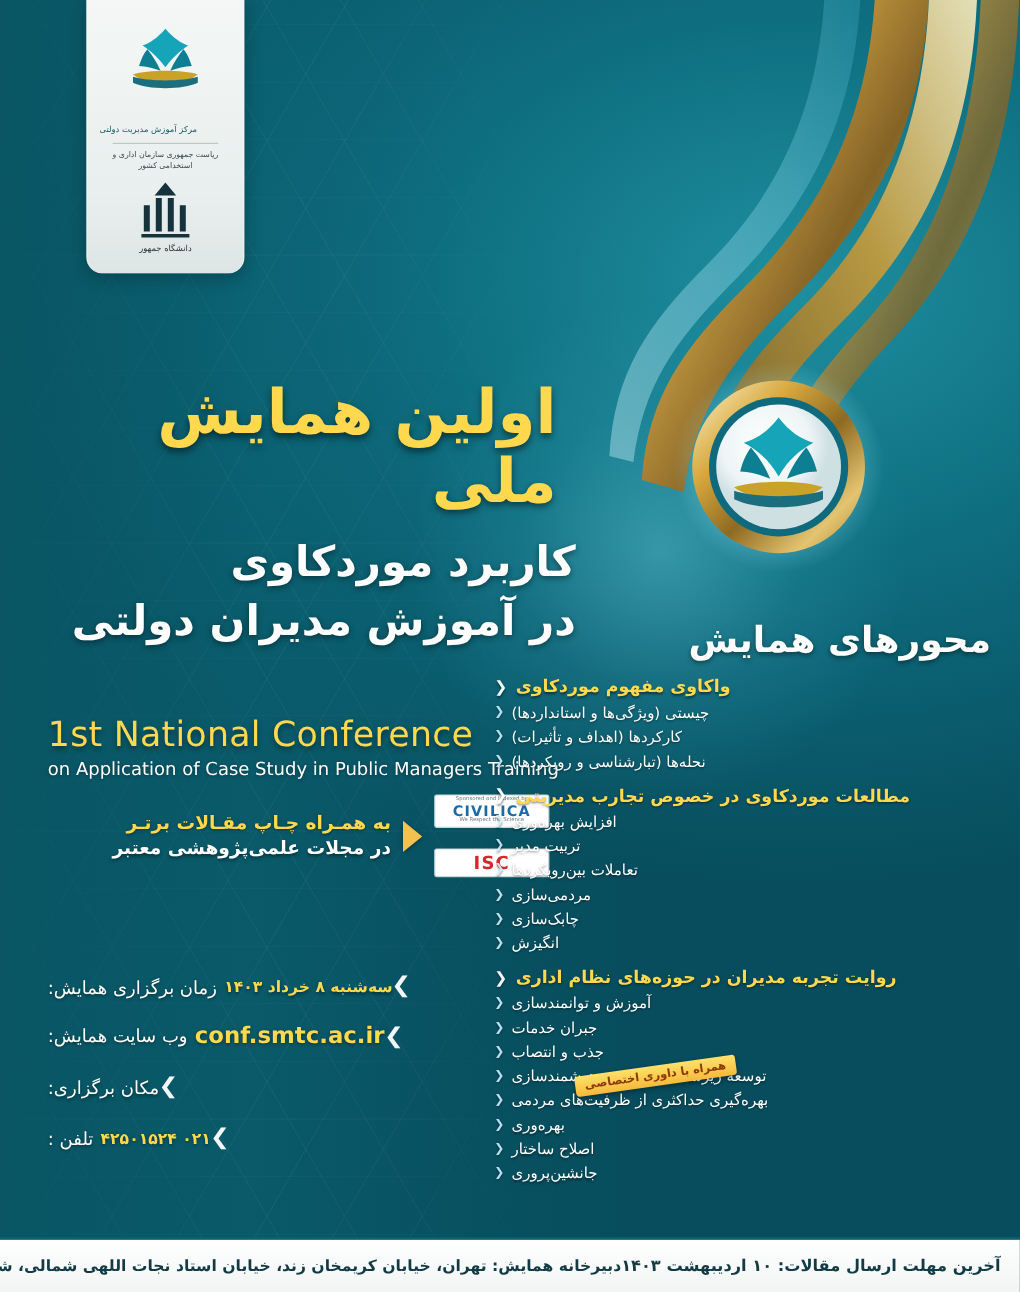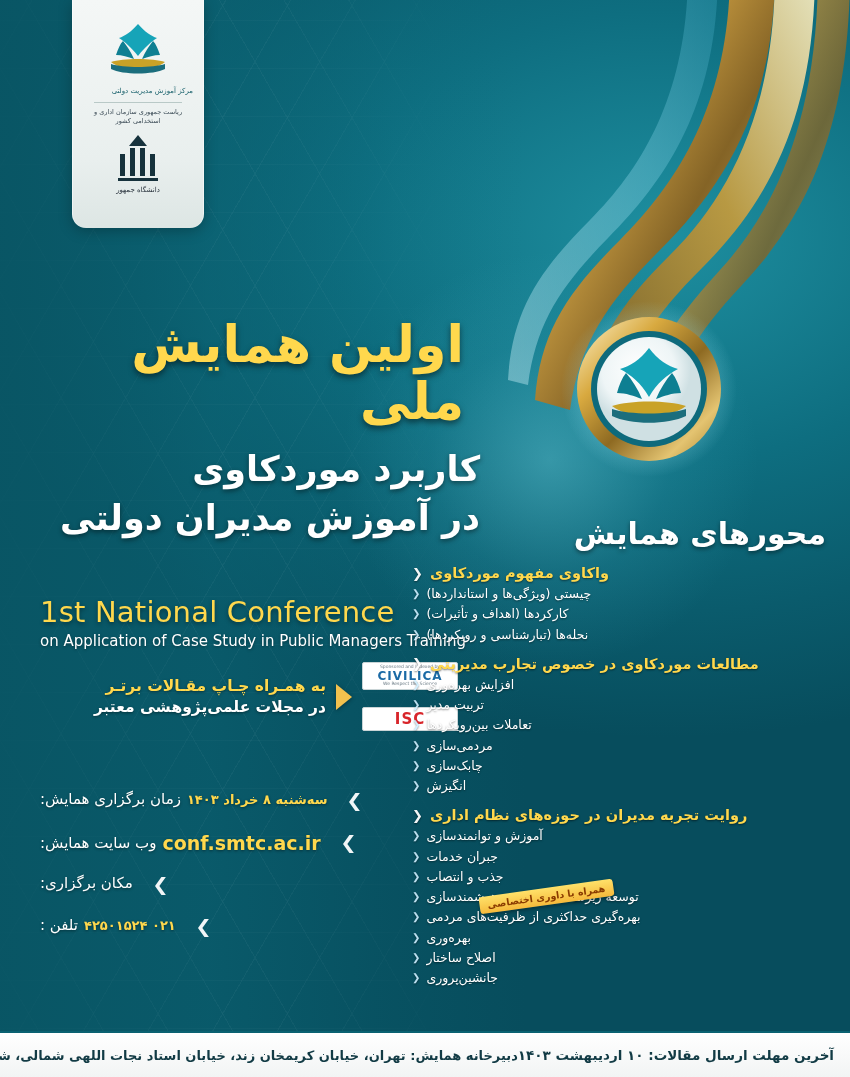--- a/index.html
+++ b/index.html
@@ -64,22 +64,22 @@
     border-radius: 0 0 14px 14px;
     box-shadow: 0 3px 14px rgba(0,0,0,0.25);
     display: flex;
     flex-direction: column;
     align-items: center;
     padding-top: 16px;
     box-sizing: border-box;
   }
   .plaque-logo-top { width: 74px; height: 68px; }
   .plaque-caption {
-    font-size: 7px; color: #17606b; margin-top: 3px; letter-spacing: 0;
-    text-align: right; line-height: 1.3; width: 110px;
+    font-size: 7px; color: #17606b; margin-top: 20px; letter-spacing: 0;
+    text-align: left; line-height: 1.3; width: 110px;
   }
   .plaque-divider {
     width: 88px; height: 1px; background: #b9c9c7; margin: 6px 0 5px;
   }
   .plaque-sub { font-size: 6.5px; color: #3a4a55; text-align:center; line-height:1.35; width: 116px;}
   .plaque-logo-bot { width: 52px; height: 50px; margin-top: 6px; }
   .plaque-univ { font-size: 7px; color: #26303a; margin-top: 4px; }
 
   
   .emblem {
@@ -255,23 +255,23 @@
   
   .info-list {
     position: absolute;
     top: 790px; left: 40px;
     width: 420px;
     direction: rtl;
   }
   .info-row {
     display: flex;
     flex-direction: row-reverse;
-    align-items: flex-start;
+    align-items: flex-end;
     justify-content: flex-start;
-    gap: 20px;
+    gap: 0;
     height: 42px;
   }
   .info-row .label {
     color: #ffffff;
     font-size: 15px;
     text-shadow: 0 1px 3px rgba(0,0,0,0.45);
     white-space: nowrap;
   }
   .info-row .value {
     color: #ffd84d;

